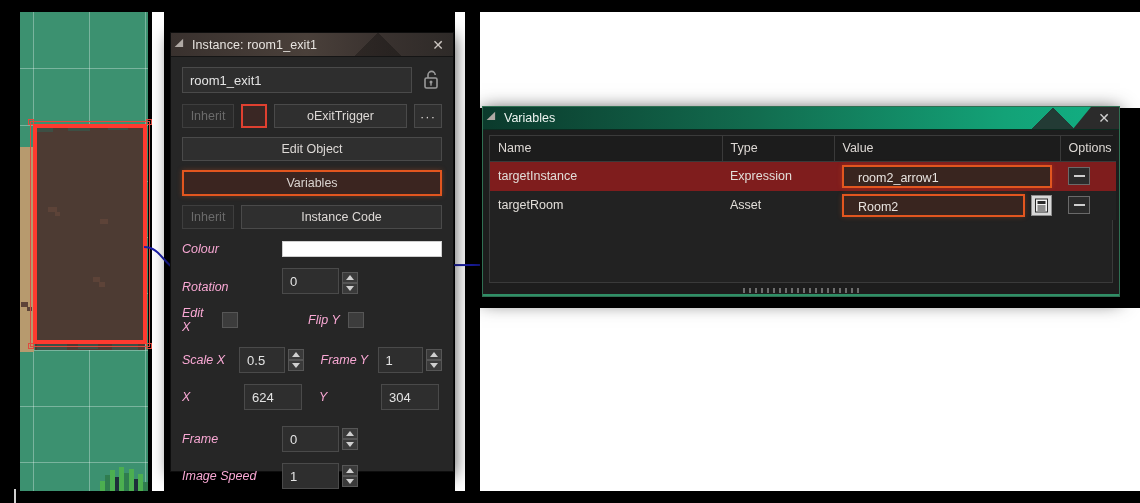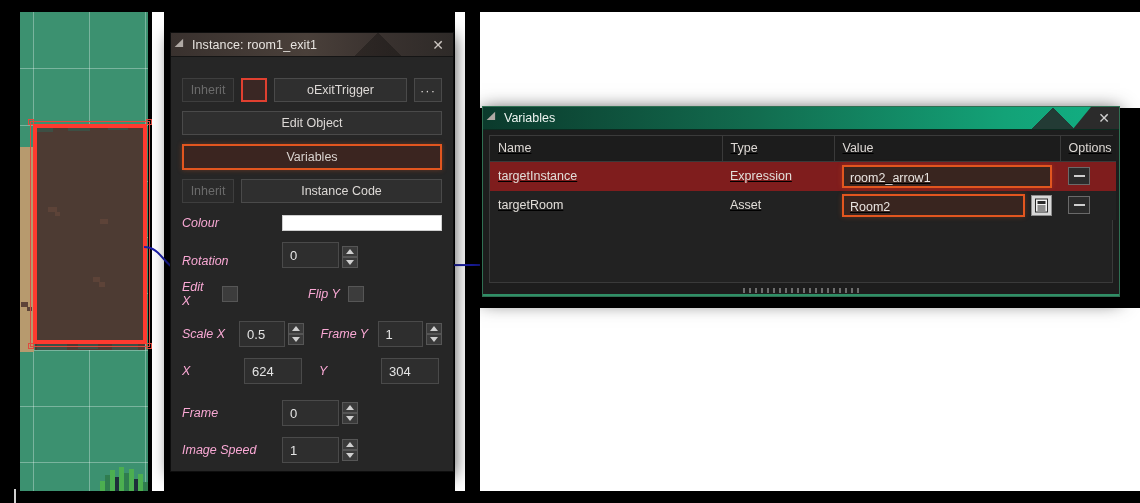--- a/index.html
+++ b/index.html
@@ -196,38 +196,38 @@
     position:absolute; right:0; top:0; width:46px; height:100%;
     background:#2b2b2b;
     clip-path:polygon(18px 0, 100% 0, 100% 100%, 0 100%);
   }
   #vars-close{
     position:absolute; right:9px; top:3px; color:#cfcfcf; font-size:14px;
     line-height:16px; cursor:pointer; z-index:2;
   }
   #vars-inner{
     position:absolute; left:6px; top:28px; right:6px; bottom:13px;
-    background:#222222; border:1px solid #3a3a3a;text-decoration:underline;
+    background:#222222; border:1px solid #3a3a3a;
   }
   #vars-table{ width:100%; border-collapse:collapse; table-layout:fixed; }
   #vars-table th{
     background:#1c1c1c; color:#ded9d5; font-size:12.5px; font-weight:normal;
     text-align:left; padding:5px 8px; height:25px;
     border-right:1px solid #3a3a3a; border-bottom:1px solid #3a3a3a;
   }
   #vars-table th:last-child{ border-right:none; }
   #vars-table td{
     color:#e2ded9; font-size:12.5px; padding:3px 8px; height:26px;
     vertical-align:middle;
   }
   #vars-table tr.r0 td{ background:#7f1d1d; }
   #vars-table tr.r1 td{ background:#222222; }
   .val-edit{
     background:#39251f; border:2px solid #e2561f; color:#e8e3df;
-    font-size:12.5px; padding:2px 6px; height:23px; line-height:19px;
+    font-size:12.5px; padding:2px 14px; height:23px; line-height:19px;
     box-shadow:0 0 5px rgba(226,86,31,.3);
   }
   .val-cell{ display:flex; align-items:center; gap:6px; }
   .val-edit.grow{ flex:1; }
   .asset-btn{
     width:21px; height:21px; background:#d8d8d8; border:1px solid #8d8d8d;
     display:flex; align-items:center; justify-content:center; flex:0 0 auto;
   }
   .minus-btn{
     width:22px; height:18px; background:#2b2b2b; border:1px solid #6a6a6a;
@@ -312,20 +312,31 @@
 
 <div id="instance-panel">
   <div id="instance-titlebar">
     <span class="collapse-glyph"></span>
     <span id="instance-title">Instance: room1_exit1</span>
     <span class="tab-notch"></span>
     <span id="instance-close">✕</span>
   </div>
 
   <div id="instance-body">
+    <div id="name-row">
+      <div class="txtfield" id="name-field">room1_exit1</div>
+      <span id="lock-icon">
+        <svg width="22" height="24" viewBox="0 0 22 24">
+          <rect x="5" y="10" width="12" height="10" rx="1.5" fill="none" stroke="#9a9a9a" stroke-width="1.6"></rect>
+          <path d="M8 10 V7 a3.6 3.6 0 0 1 7.2 0" fill="none" stroke="#9a9a9a" stroke-width="1.6"></path>
+          <circle cx="11" cy="14" r="1.5" fill="#9a9a9a"></circle>
+          <rect x="10.3" y="14.5" width="1.4" height="3.2" fill="#9a9a9a"></rect>
+        </svg>
+      </span>
+    </div>
 
     <div id="obj-row">
       <div class="btn disabled" id="inherit-1">Inherit</div>
       <div id="obj-colour"></div>
       <div class="btn" id="obj-name">oExitTrigger</div>
       <div class="btn" id="obj-ellipsis">···</div>
     </div>
 
     <div class="btn" id="edit-object">Edit Object</div>
 

